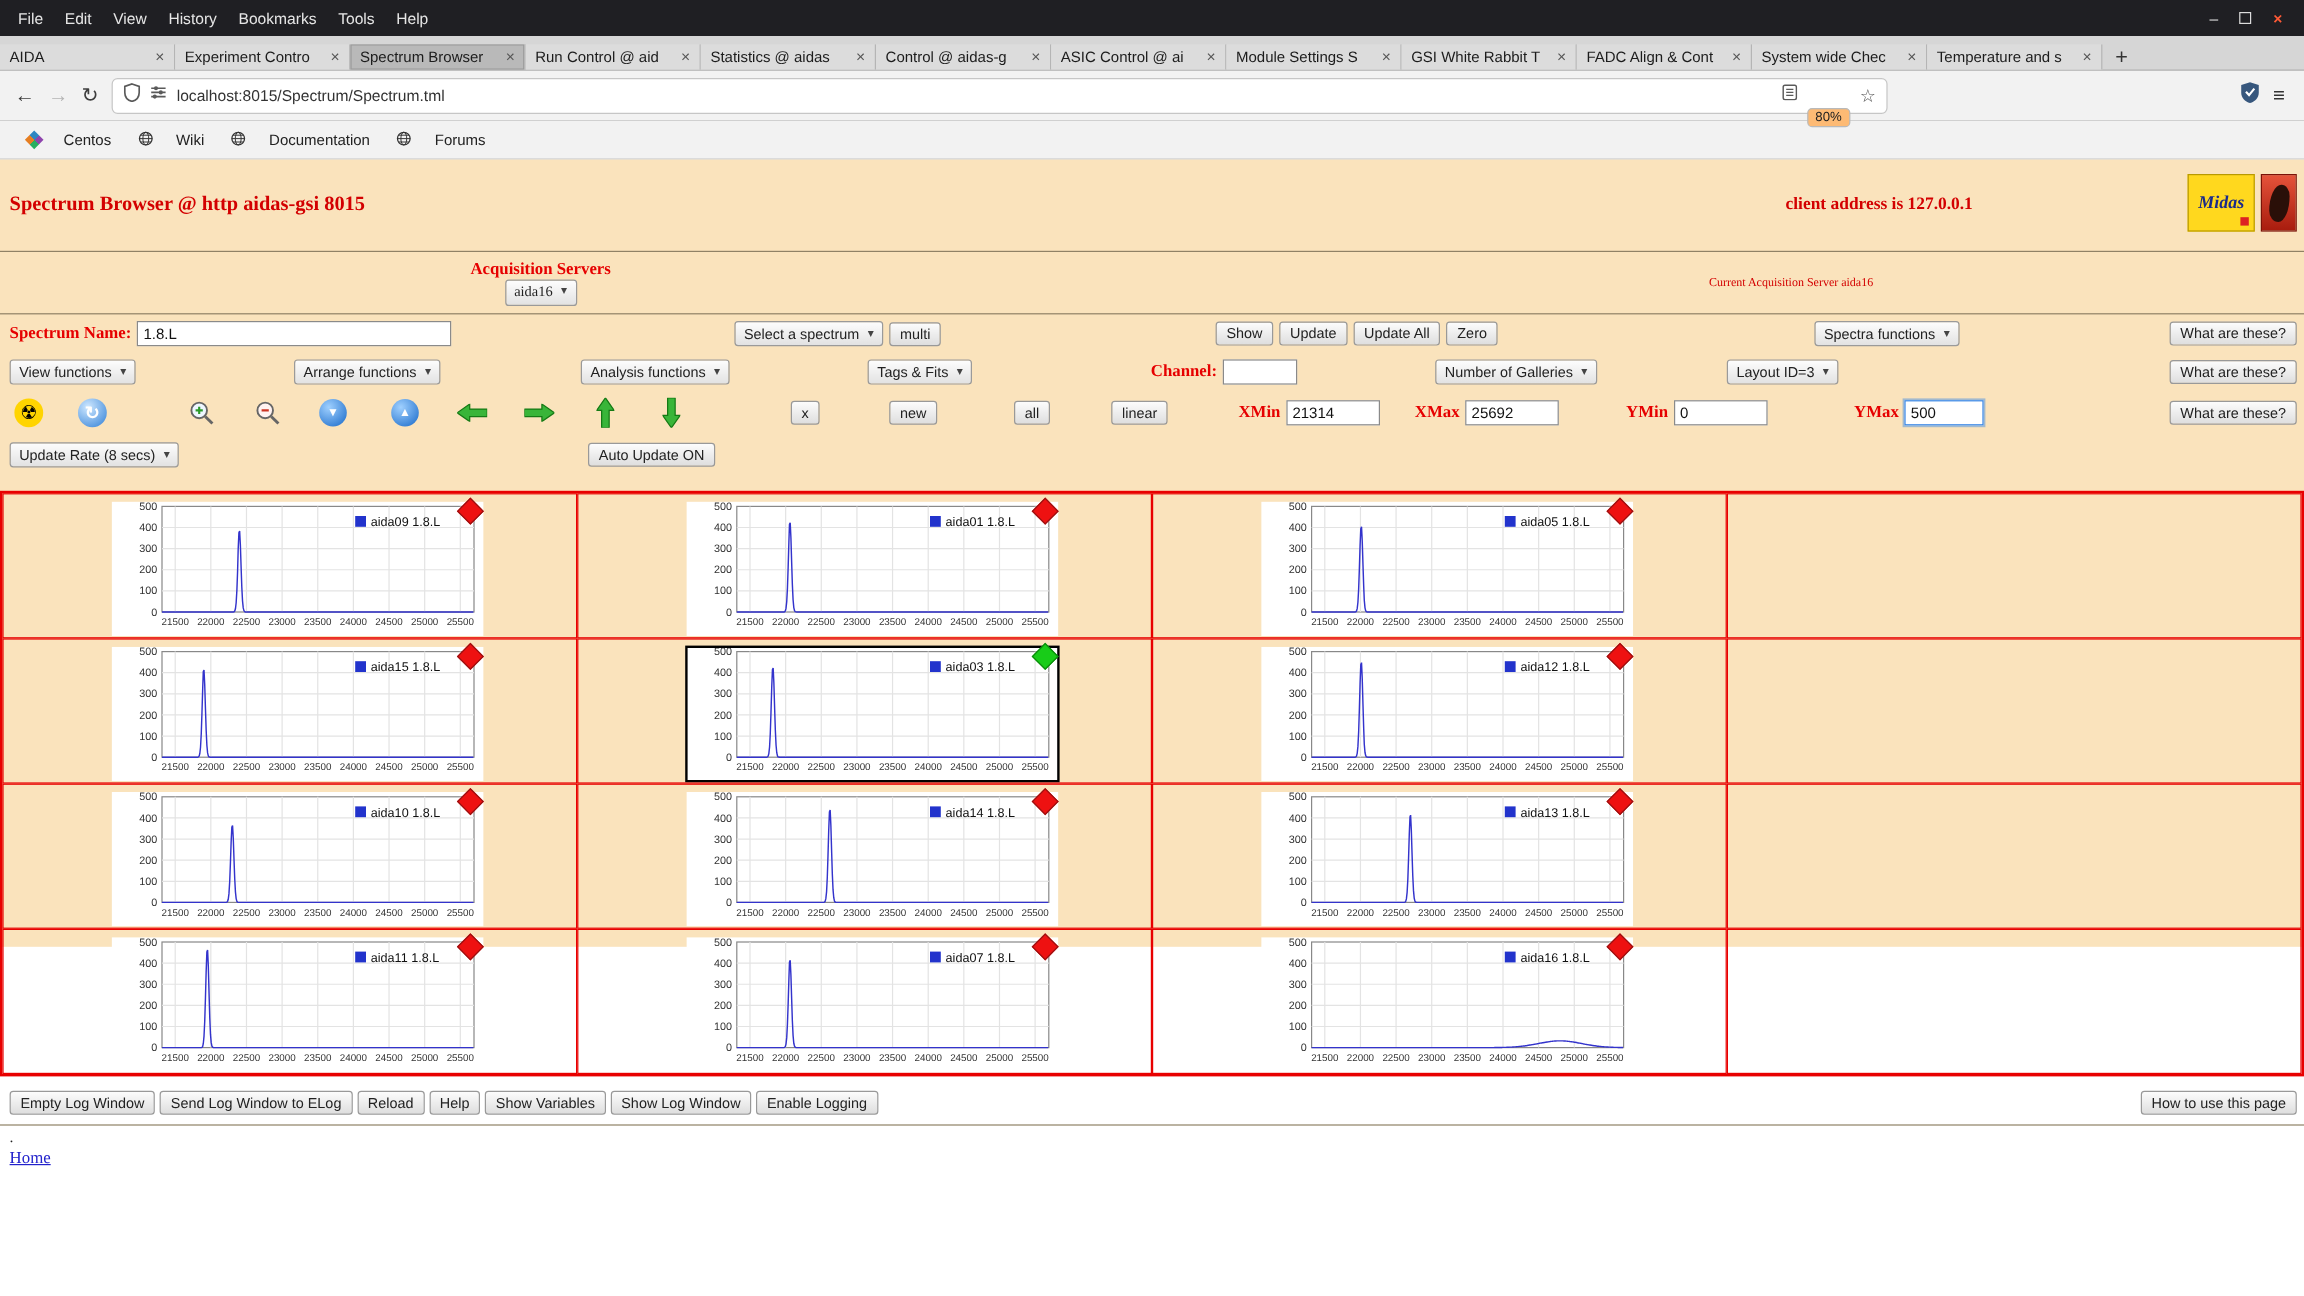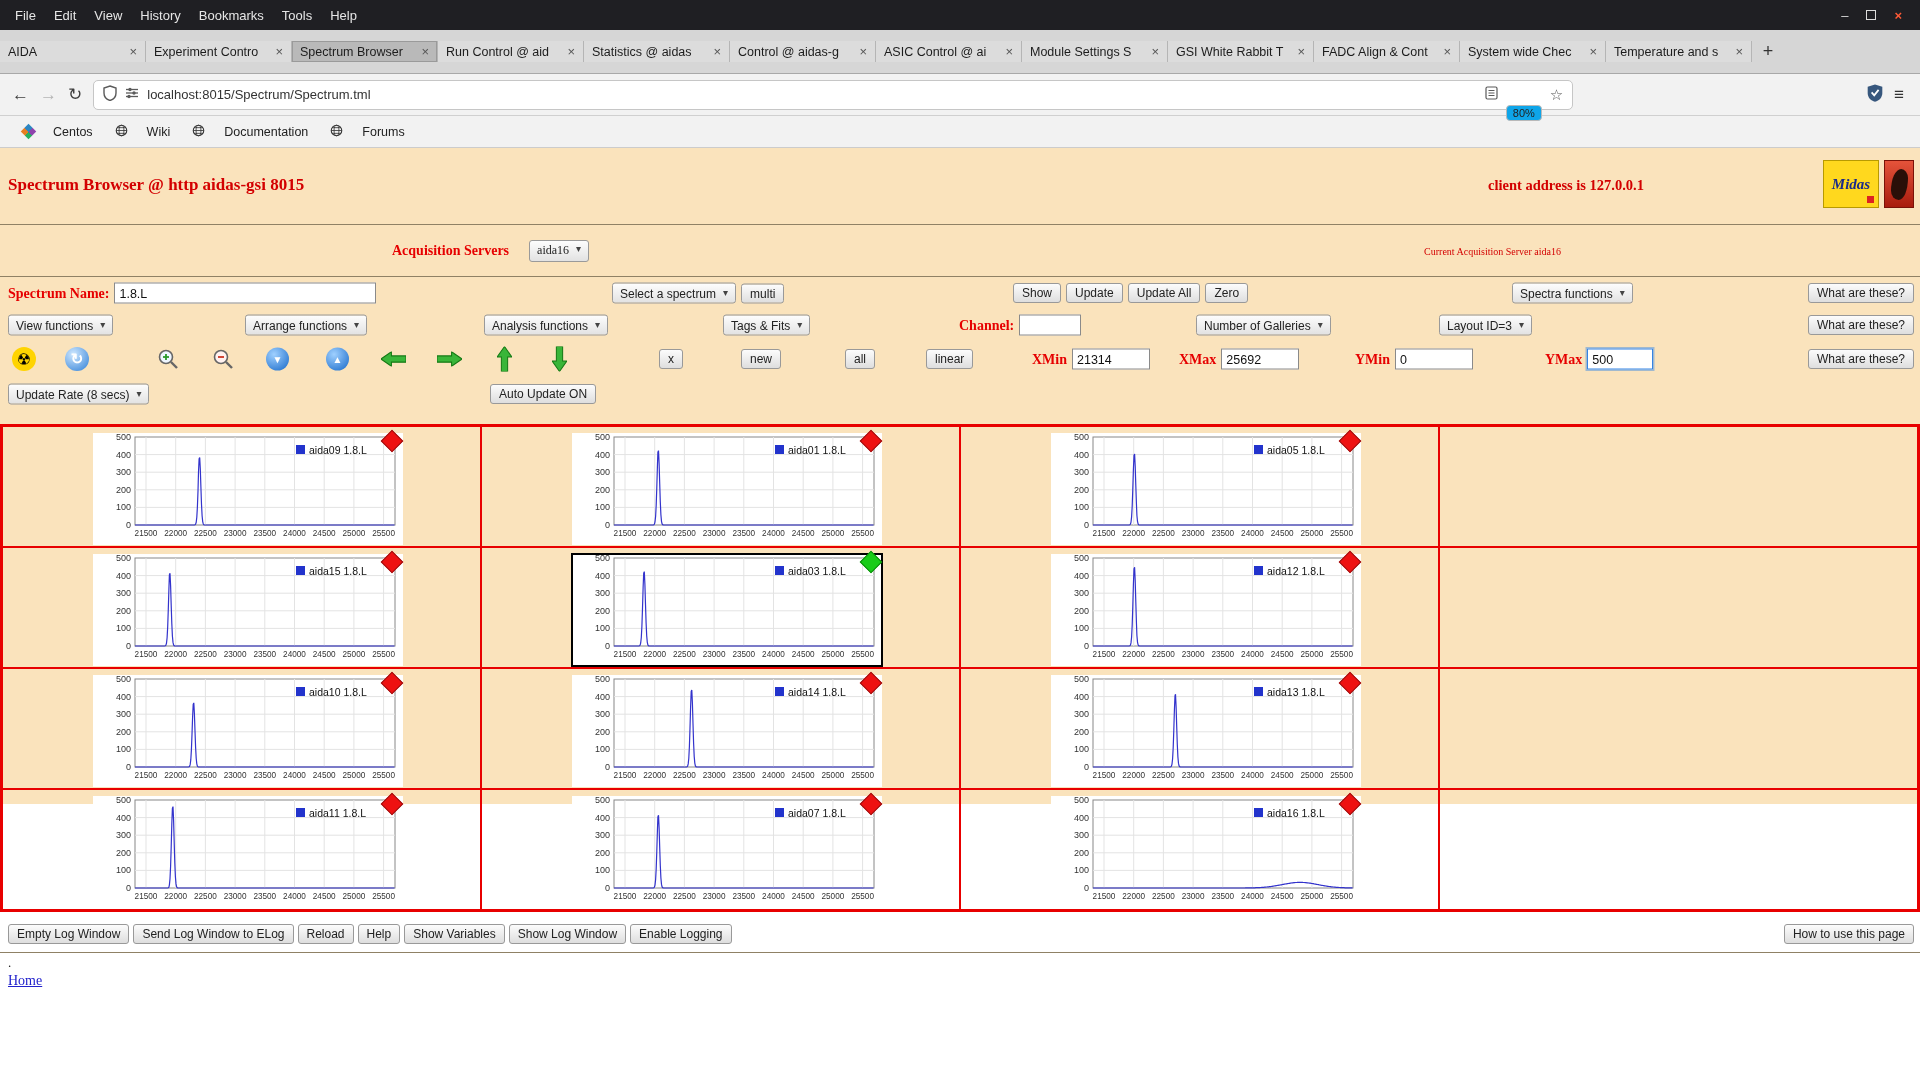--- a/index.html
+++ b/index.html
@@ -9,40 +9,40 @@
   
   .menubar { height:30px; background:#1f1f23; display:flex; align-items:center;
              color:#e6e6e6; font-size:13px; padding:0 6px; }
   #menu-items { display:flex; align-items:center; }
   .menu-item { padding:0 9px; cursor:default; }
   .win-controls { margin-left:auto; display:flex; align-items:center; gap:18px; padding-right:12px; }
   .wc { color:#dcdcdc; font-size:13px; line-height:1; }
   .wc-max { width:10px; height:10px; border:1.5px solid #dcdcdc; display:inline-block; }
   .wc-close { color:#ff5a36; font-weight:bold; }
 
-  .tabbar { height:44px; background:#d6d6d6; display:flex; align-items:center;
+  .tabbar { height:29px; background:#d6d6d6; display:flex; align-items:flex-end;
             border-bottom:1px solid #a8a8a8; }
   #tabs { display:flex; flex:1; min-width:0; }
   .tab { flex:0 1 146px; min-width:0; display:flex; align-items:center; gap:6px;
          padding:0 8px; border-right:1px solid #b5b5b5; font-size:12.5px; color:#1c1c1c;
          background:#dcdcdc; }
   .tab.active { background:#b9b9b9; box-shadow:inset 0 0 0 1px #9a9a9a; }
   .tab-label { flex:1; overflow:hidden; white-space:nowrap; }
   .tab-close { color:#555; font-size:13px; flex:0 0 auto; }
   .newtab { width:32px; display:flex; align-items:center; justify-content:center;
             font-size:18px; color:#333; }
 
   .navbar { height:42px; background:#f2f2f2; display:flex; align-items:center;
             padding:0 12px; gap:11px; border-bottom:1px solid #d0d0d0; }
   .nav-icon { font-size:17px; color:#3e3e3e; line-height:1; }
   .nav-icon.disabled { color:#b5b5b5; }
   .urlbar { flex:0 0 1480px; height:30px; background:#fff; border:1px solid #c6c6c6;
             border-radius:5px; display:flex; align-items:center; padding:0 9px; gap:8px;justify-content:space-between; }
   .url-text { flex:1; font-size:13px; color:#333; white-space:nowrap; overflow:hidden; }
-  .zoom-pill { border:1px solid #b9b9b9; background:#0ea5e9; border-radius:4px;
+  .zoom-pill { border:1px solid #b9b9b9; background:#fdba74; border-radius:4px;
                font-size:11px; padding:1px 6px; color:#222;margin-top:36px; }
   .star { font-size:15px; color:#555; }
   .spacer { flex:1; }
   .menu-ham { font-size:17px; color:#333; padding-right:4px; }
 
   .bookmarksbar { height:32px; background:#f2f2f2; display:flex; align-items:center;
                   padding:0 12px; border-bottom:1px solid #cccccc; }
   .bookmark { display:flex; align-items:center; gap:19px; padding:0 11px;
               font-size:12.5px; color:#222; }
   .centos-ico { width:11px; height:11px; transform:rotate(45deg); display:inline-block;
@@ -62,21 +62,21 @@
   .midas-text { font-family:"Liberation Serif",serif; font-style:italic; font-weight:bold;
                 font-size:15px; color:#1a2a8a; }
   .midas-red { position:absolute; right:4px; bottom:4px; width:7px; height:7px; background:#d22; }
   .logo-frs { width:30px; height:48px; background:linear-gradient(180deg,#e5533a,#a81c0e);
               border:1px solid #7a1208; position:relative; }
   .frs-blob { position:absolute; left:6px; top:8px; width:17px; height:31px; background:#2a0f08;
               border-radius:60% 40% 55% 45%/70% 30% 70% 30%; }
 
   .acq-row { position:relative; height:51px; }
   .acq-group { position:absolute; left:392px; top:50%; transform:translateY(-50%);
-               display:flex; align-items:center; gap:20px; }
+               display:flex; align-items:center; gap:0;flex-direction:column; }
   .current-server { position:absolute; right:359px; top:50%; transform:translateY(-50%);
                     font-size:10px; font-weight:normal; color:#d30000;margin-left:18px; }
 
   .ctrl-row { position:relative; font-family:"Liberation Sans",sans-serif; }
   .g { position:absolute; top:50%; transform:translateY(-50%); display:flex;
        align-items:center; gap:5px; white-space:nowrap; }
   .right-btn { position:absolute !important; right:6px; top:50%; transform:translateY(-50%); }
 
   .rlabel { font-family:"Liberation Serif",serif; font-weight:bold; color:#e60000; font-size:14px; }
 

